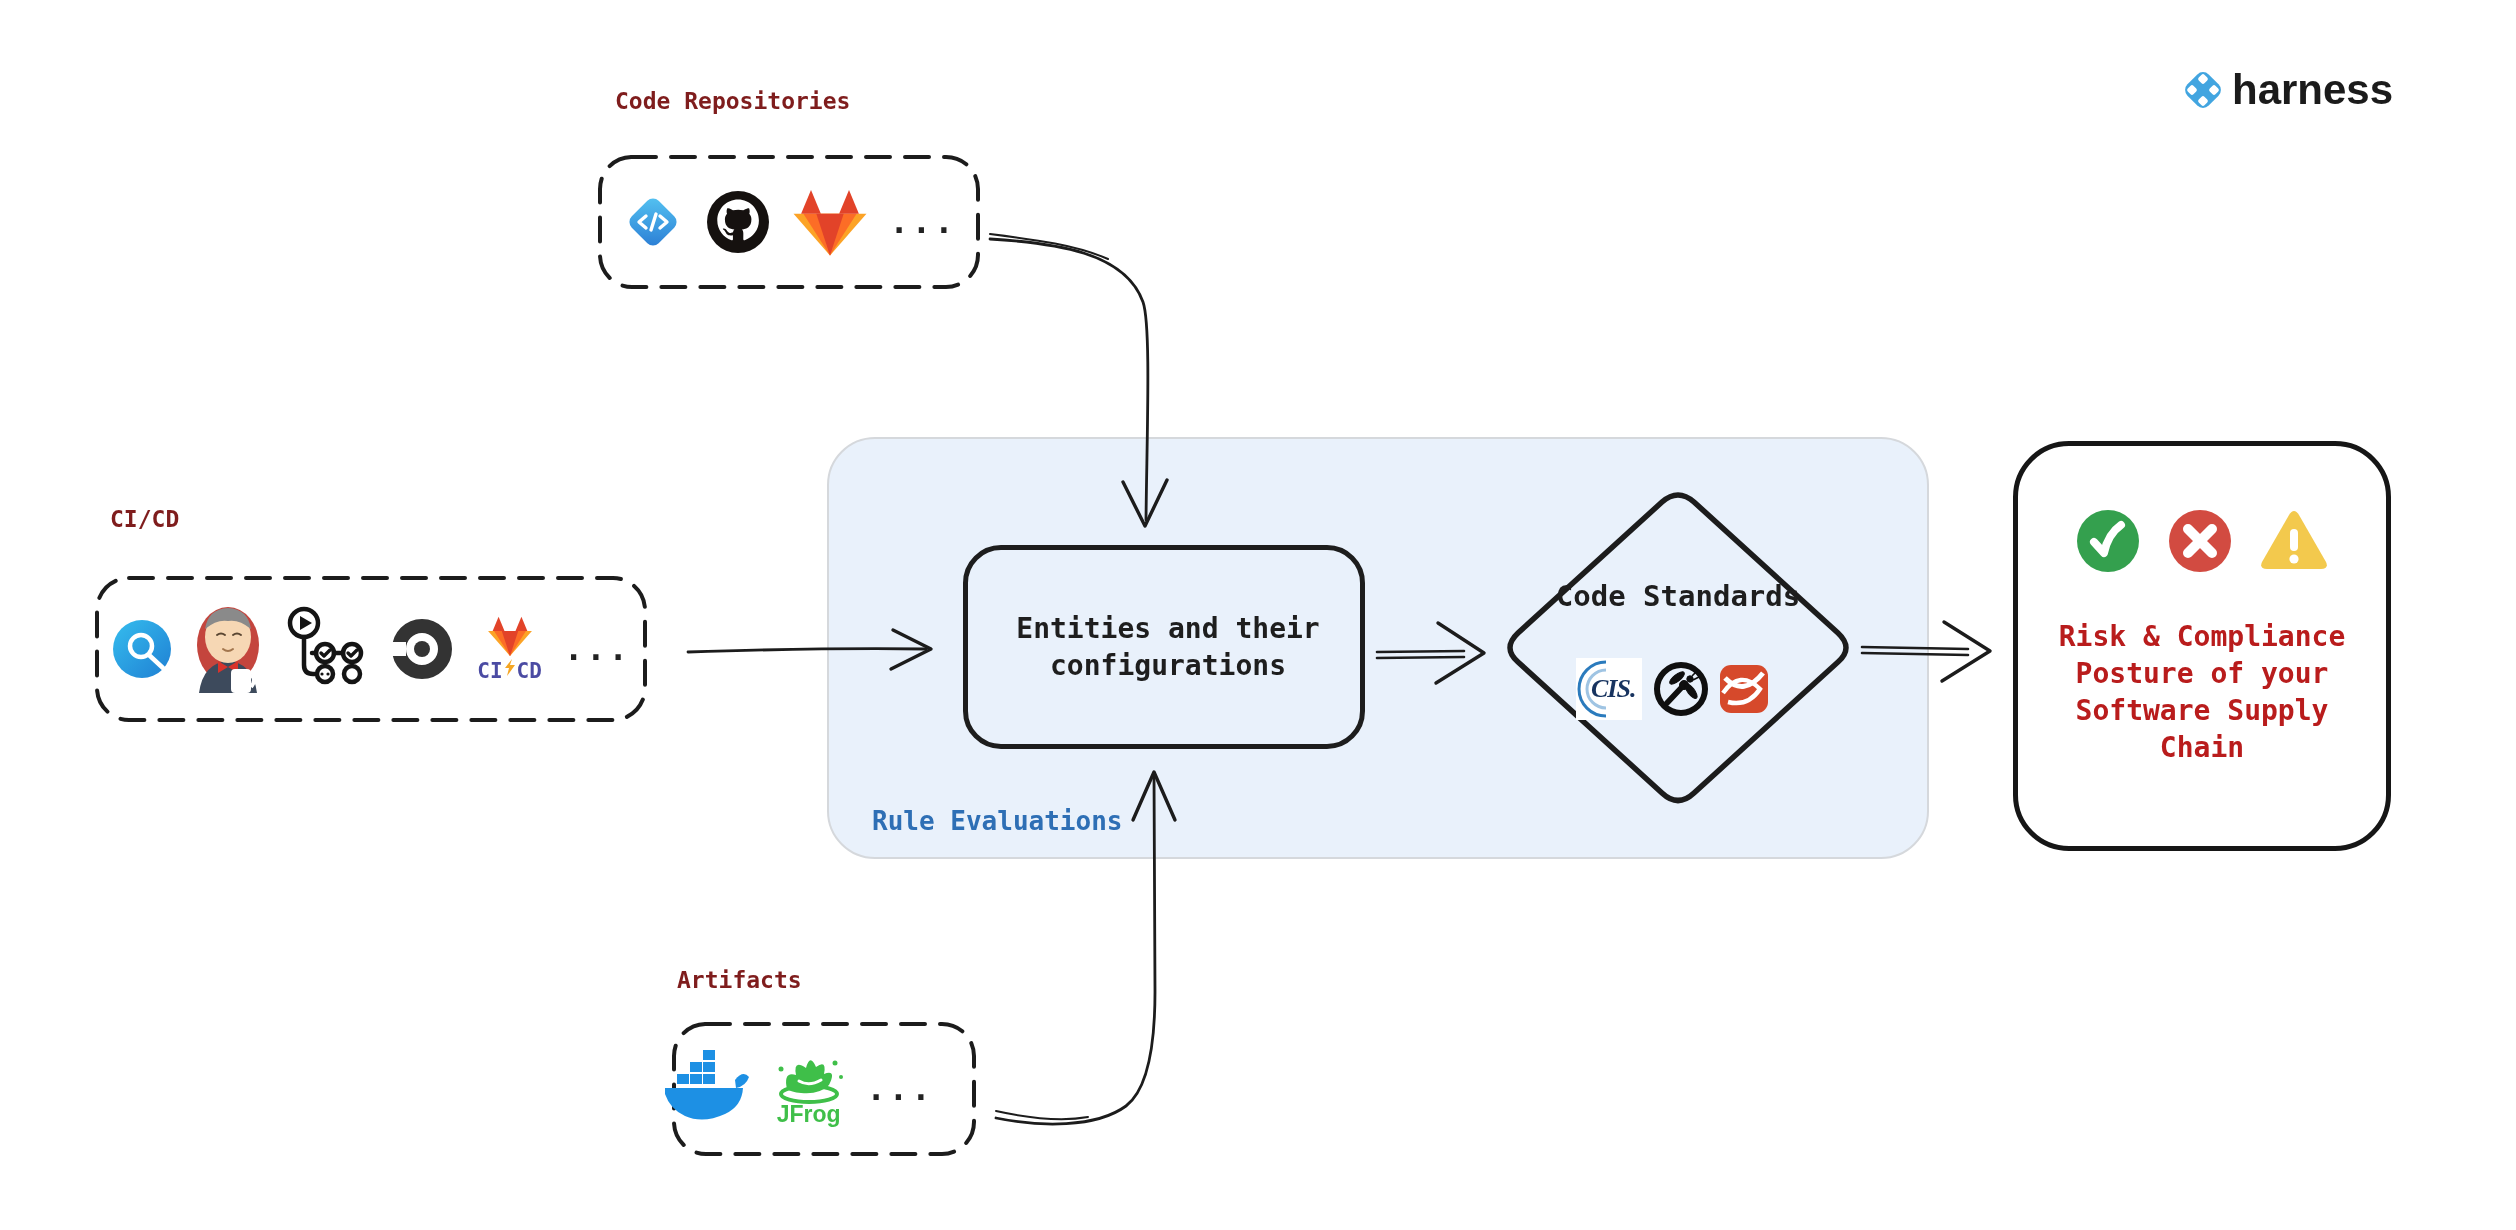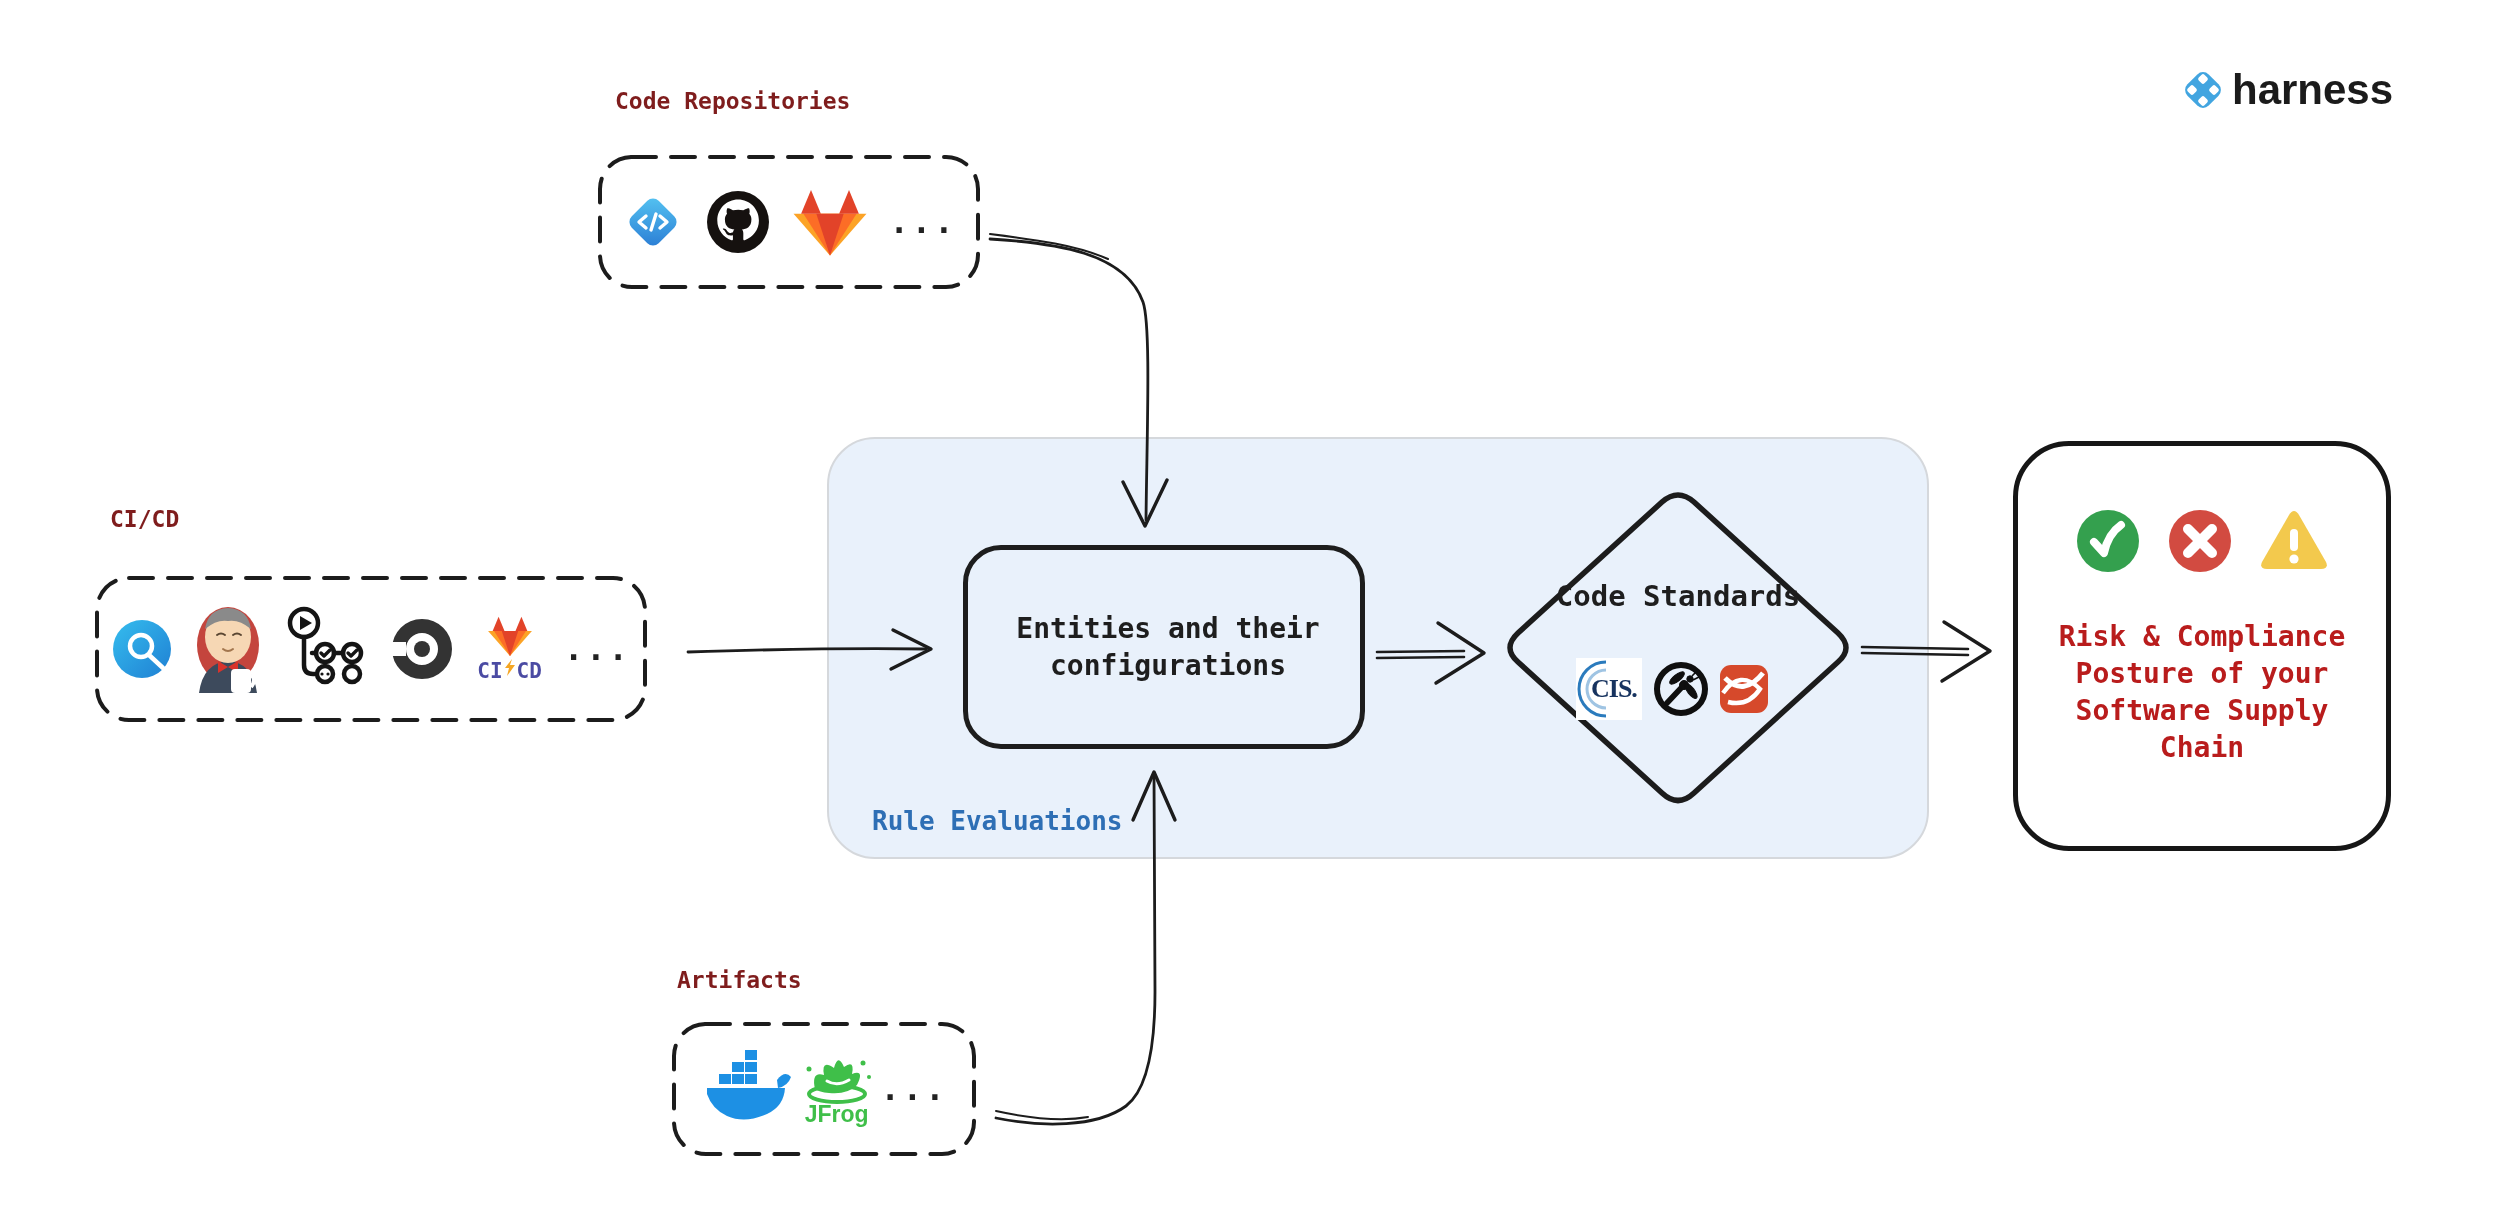--- a/index.html
+++ b/index.html
@@ -13,21 +13,21 @@
   .rulebox{left:827px;top:437px;width:1098px;height:418px;background:#e9f1fb;
            border:2.5px solid #d5d8dc;border-radius:48px;z-index:1;}
   .rule-label{left:872px;top:806px;font-weight:bold;font-size:26px;color:#2e6fb5;z-index:4;}
   
   .entities{left:963px;top:545px;width:384px;height:194px;border:5px solid #1d1d1d;border-radius:38px;
             display:flex;align-items:center;justify-content:center;z-index:2;padding-left:8px;}
   .entities-text{width:340px;text-align:center;font-weight:bold;font-size:28px;line-height:37px;color:#1e1e1e;}
   .apply-text{left:1553px;top:578px;width:250px;text-align:center;font-weight:bold;font-size:29px;
               line-height:36px;color:#1e1e1e;z-index:4;}
   .standards-row{left:1576px;top:658px;display:flex;align-items:center;gap:10px;z-index:4;}
-  .cis-box{width:66px;height:62px;background:#ffffff;border-radius:0;position:relative;overflow:hidden;}
+  .cis-box{width:66px;height:62px;background:#ffffff;border-radius:0;position:relative;overflow:hidden;font-style:italic;}
   .cis-text{position:absolute;left:15px;top:16px;font-family:"Liberation Serif",serif;font-weight:bold;
             font-size:26px;color:#17335f;letter-spacing:-1px;}
   
   .result{left:2013px;top:441px;width:368px;height:400px;background:#ffffff;border:5px solid #161616;
           border-radius:56px;display:flex;flex-direction:column;align-items:center;z-index:2;}
   .result-icons{display:flex;gap:26px;margin-top:62px;align-items:center;}
   .result-text{margin-top:44px;width:330px;text-align:center;font-weight:bold;font-size:28px;
                line-height:37px;color:#b91c1c;}
   
   .brand{left:2180px;top:66px;display:flex;align-items:center;gap:6px;z-index:4;justify-content:center;}
@@ -193,21 +193,21 @@
         <svg width="10" height="17" viewBox="0 0 10 17">
           <polygon points="7,0 0,9 4,9 2,17 10,6 5,6" fill="#f5a623"></polygon>
         </svg>
         <span>CD</span>
       </span>
     </span>
     <span class="ellipsis">...</span>
   </div>
 
   <div class="abs label" style="left:677px;top:960px;margin-top:7px;">Artifacts</div>
-  <div class="abs iconrow" style="left:682px;top:1032px;width:284px;height:114px;gap:4px;">
+  <div class="abs iconrow" style="left:654px;top:1032px;width:284px;height:114px;gap:18px;">
     <span>
       <svg width="92" height="86" viewBox="0 0 92 86">
         <g fill="#1d90e4">
           <rect x="44" y="4" width="12" height="10"></rect>
           <rect x="31" y="16" width="12" height="10"></rect>
           <rect x="44" y="16" width="12" height="10"></rect>
           <rect x="18" y="28" width="12" height="10"></rect>
           <rect x="31" y="28" width="12" height="10"></rect>
           <rect x="44" y="28" width="12" height="10"></rect>
           <path d="M6 42 L84 42 Q83 60 66 68 Q44 78 26 70 Q11 63 6 48 Z"></path>

